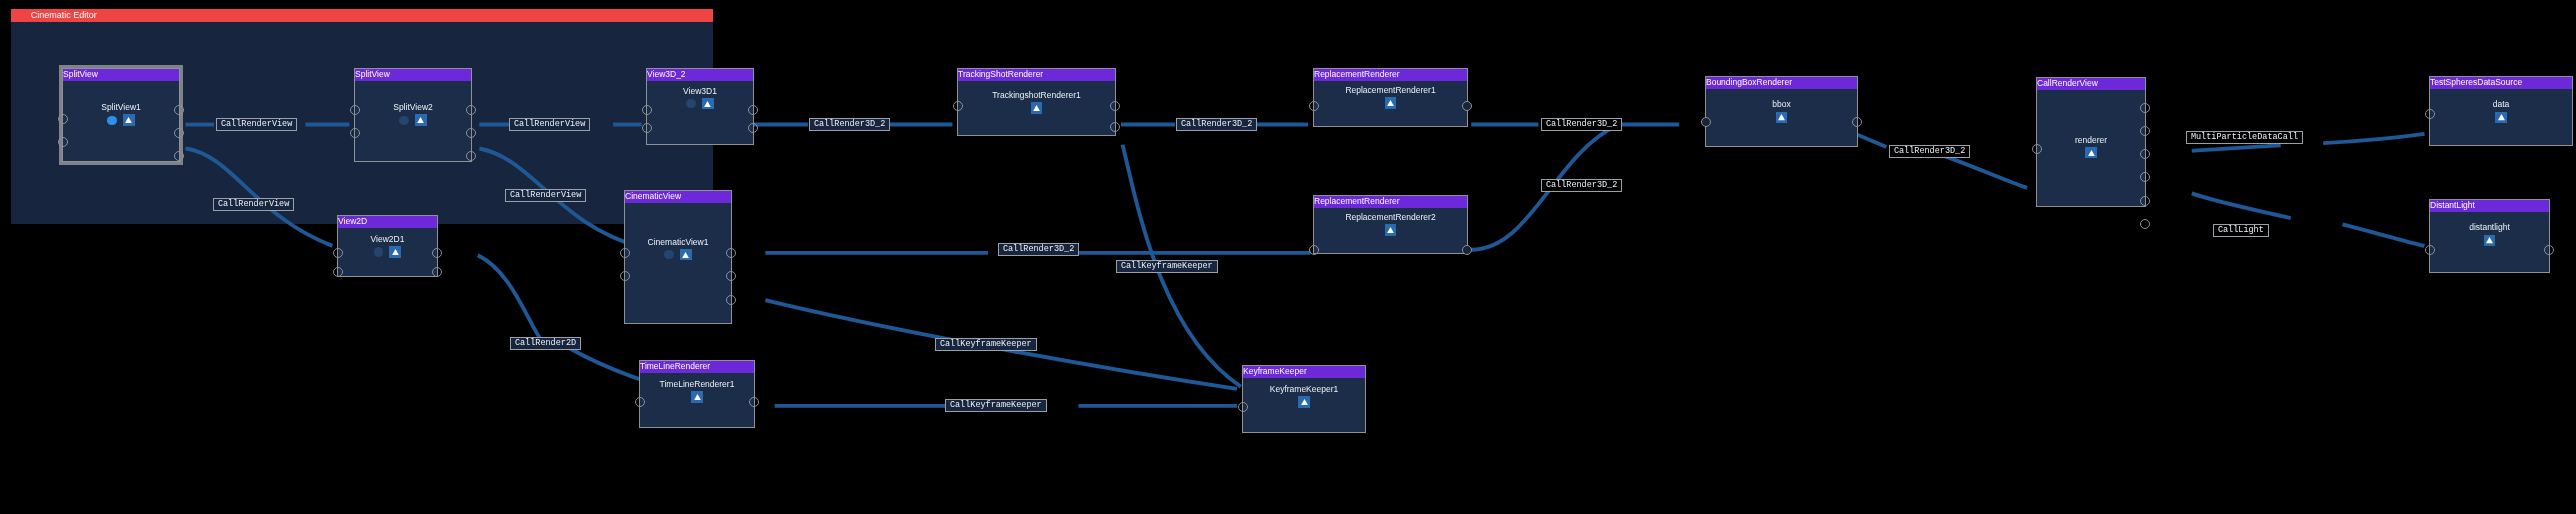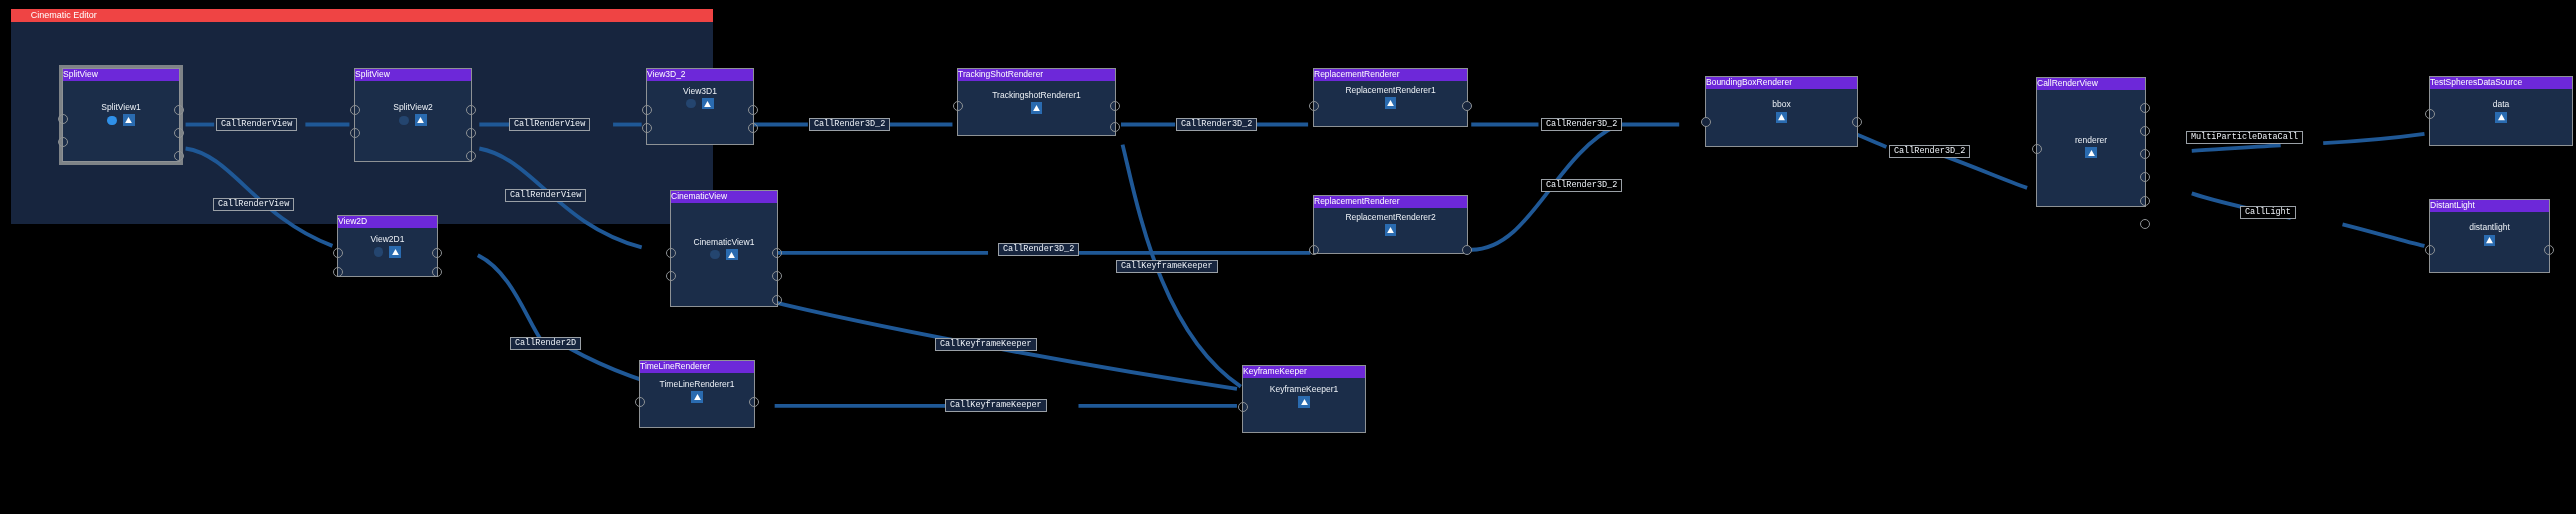--- a/index.html
+++ b/index.html
@@ -295,21 +295,21 @@
             </svg>
         </span>
       </div>
     </div>
     <span class="slot" style="left:-5.4px; top:32px;"></span>
     <span class="slot" style="left:-5.4px; top:51px;"></span>
     <span class="slot" style="right:-5.4px; top:32px;"></span>
     <span class="slot" style="right:-5.4px; top:51px;"></span>
   </div>
 
-  <div class="node" style="left:670px; top:190px; width:108px; height:117px;">
+  <div class="node" style="left:624px; top:190px; width:108px; height:134px;">
     <div class="node-header">CinematicView</div>
     <div class="node-body" style="padding-top:34px;">
       <div class="node-label">CinematicView1</div>
       <div class="node-ctrls">
         <span class="dot"></span>
         <span class="tri">
           <svg width="7" height="6.2" viewBox="0 0 9 8">
               <polygon points="4.5,0 9,8 0,8" fill="#ffffff"></polygon>
             </svg>
         </span>
@@ -449,16 +449,16 @@
   <div class="calllabel ondark" style="left:1541px; top:179px;">CallRender3D_2</div>
   <div class="calllabel ondark" style="left:1889px; top:145px;">CallRender3D_2</div>
 
   <div class="calllabel" style="left:510px; top:337px;">CallRender2D</div>
 
   <div class="calllabel" style="left:935px; top:338px;">CallKeyframeKeeper</div>
   <div class="calllabel" style="left:1116px; top:260px;">CallKeyframeKeeper</div>
   <div class="calllabel" style="left:945px; top:399px;">CallKeyframeKeeper</div>
 
   <div class="calllabel ondark" style="left:2186px; top:131px;">MultiParticleDataCall</div>
-  <div class="calllabel ondark" style="left:2213px; top:206px;margin-left:27px;">CallLight</div>
+  <div class="calllabel ondark" style="left:2213px; top:224px;">CallLight</div>
 
 </div>
 
 
 </body></html>

